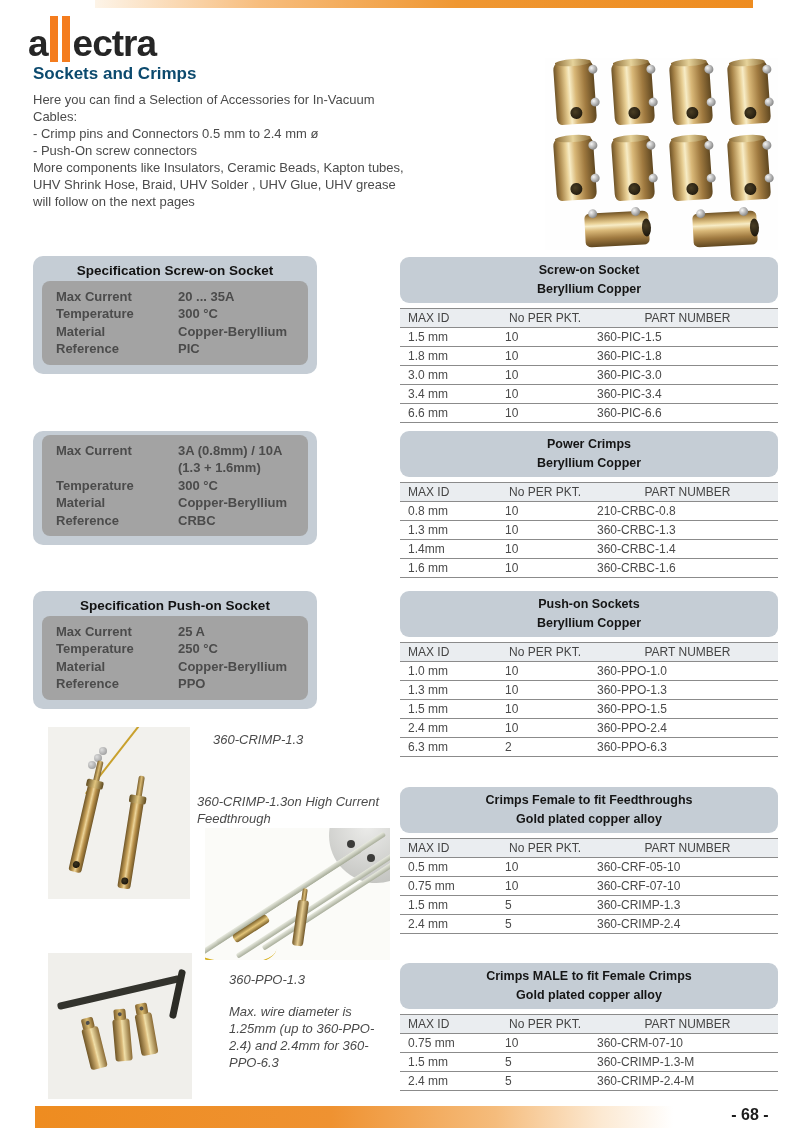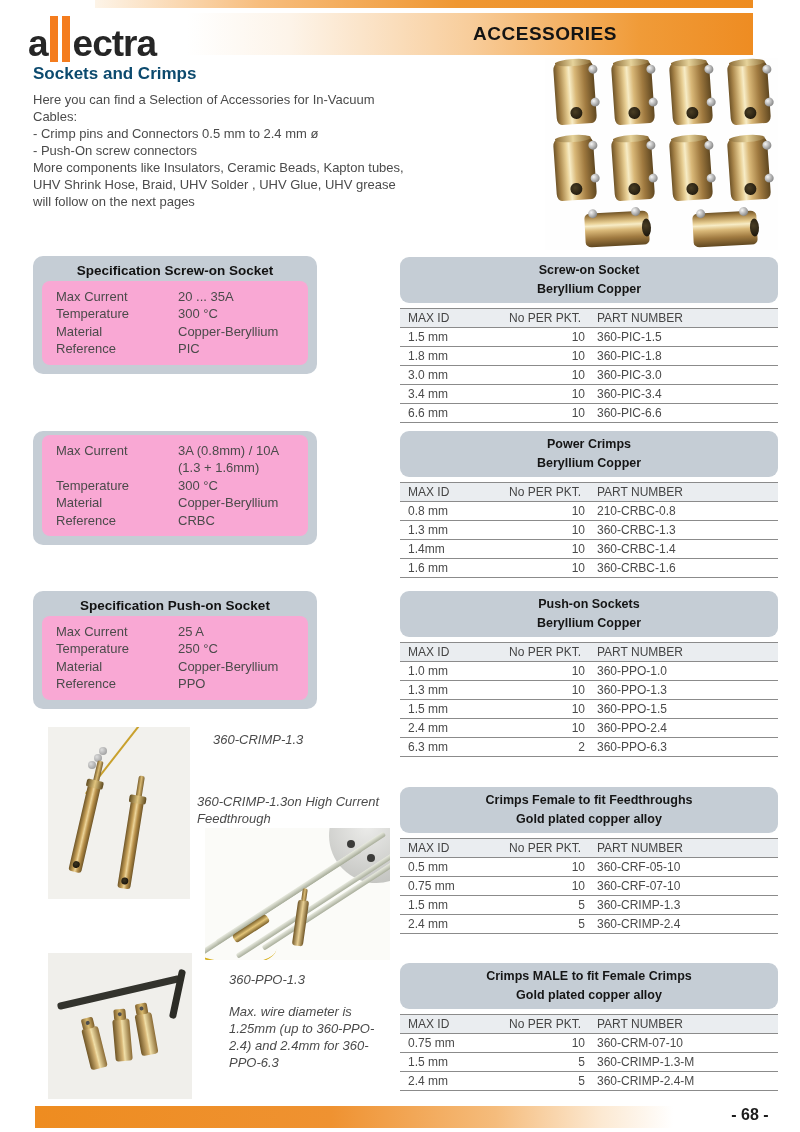--- a/index.html
+++ b/index.html
@@ -37,35 +37,35 @@
     border-radius:50%;background:radial-gradient(circle at 40% 40%,#4a3e24,#151008);}
 
   
   .intro-title{position:absolute;left:33px;top:64px;font-size:17px;font-weight:bold;color:#0c4a6e;}
   .intro-text{position:absolute;left:33px;top:91px;width:382px;font-size:13px;line-height:17px;color:#4b4b4b;}
 
   
   .specbox{position:absolute;left:33px;width:284px;background:#c5cdd5;border-radius:10px;
     padding:4px 9px 9px 9px;box-sizing:border-box;}
   .specbox-title{text-align:center;font-weight:bold;font-size:13.5px;color:#121212;height:21px;line-height:21px;}
-  .specbox-inner{background:#f9a8d4;border-radius:8px;padding:7px 6px 7px 14px;}
+  .specbox-inner{background:#a3a3a3;border-radius:8px;padding:7px 6px 7px 14px;font-weight:bold;}
   .spec-row{display:grid;grid-template-columns:122px 1fr;font-size:13px;color:#4b4b4b;line-height:17.4px;}
 
   
   .cat-table{position:absolute;left:400px;width:378px;}
   .tbl-hdr{background:#c5cdd5;border-radius:9px;height:46px;display:flex;flex-direction:column;
     justify-content:center;text-align:center;font-weight:bold;font-size:12.5px;color:#151515;line-height:1.5;}
   .tbl-cols{display:grid;grid-template-columns:97px 80px 1fr;margin-top:5px;height:18px;align-items:center;
     background:#eaedf0;border-top:1px solid #8b8b8b;border-bottom:1px solid #8b8b8b;
     font-size:12px;color:#454545;padding-left:8px;}
   .tbl-cols span:nth-child(2){text-align:center;}
-  .tbl-cols span:nth-child(3){padding-left:12px;}
+  .tbl-cols span:nth-child(3){padding-left:12px;text-align:center;}
   .tbl-row{display:grid;grid-template-columns:97px 80px 1fr;height:18px;align-items:center;
     border-bottom:1px solid #8b8b8b;font-size:12px;color:#4a4a4a;padding-left:8px;}
-  .tbl-row span:nth-child(2){text-align:right;}
+  .tbl-row span:nth-child(2){text-align:left;}
   .tbl-row span:nth-child(3){padding-left:12px;}
 
   
   .photo{position:absolute;overflow:hidden;}
   .crimp-photo{left:48px;top:727px;width:142px;height:172px;background:#f2f1ed;}
   .pin{position:absolute;width:13px;height:88px;border-radius:3px;
     background:linear-gradient(90deg,#6f5526,#caa45c 35%,#ecd49a 50%,#b8904a 70%,#6f5526);}
   .pin::before{content:"";position:absolute;top:-26px;left:3.5px;width:6px;height:26px;border-radius:2px;
     background:linear-gradient(90deg,#7a5f2c,#d9ba74,#7a5f2c);}
   .pin::after{content:"";position:absolute;top:-6px;left:-2px;width:17px;height:8px;border-radius:2px;
@@ -117,23 +117,20 @@
 
   <div class="top-strip"></div>
   <div class="logo">
     <span class="logo-text">a</span>
     <span class="logo-bars">
       <span class="logo-bar"></span>
       <span class="logo-bar"></span>
     </span>
     <span class="logo-text">ectra</span>
   </div>
-  <div class="banner">
-    <span class="banner-label">ACCESSORIES</span>
-  </div>
 
   <div class="sockets-photo">
     <div class="socket" style="left:10px;top:4px">
         <span class="screw s1"></span>
         <span class="screw s2"></span>
       </div>
     <div class="socket" style="left:68px;top:4px">
         <span class="screw s1"></span>
         <span class="screw s2"></span>
       </div>

